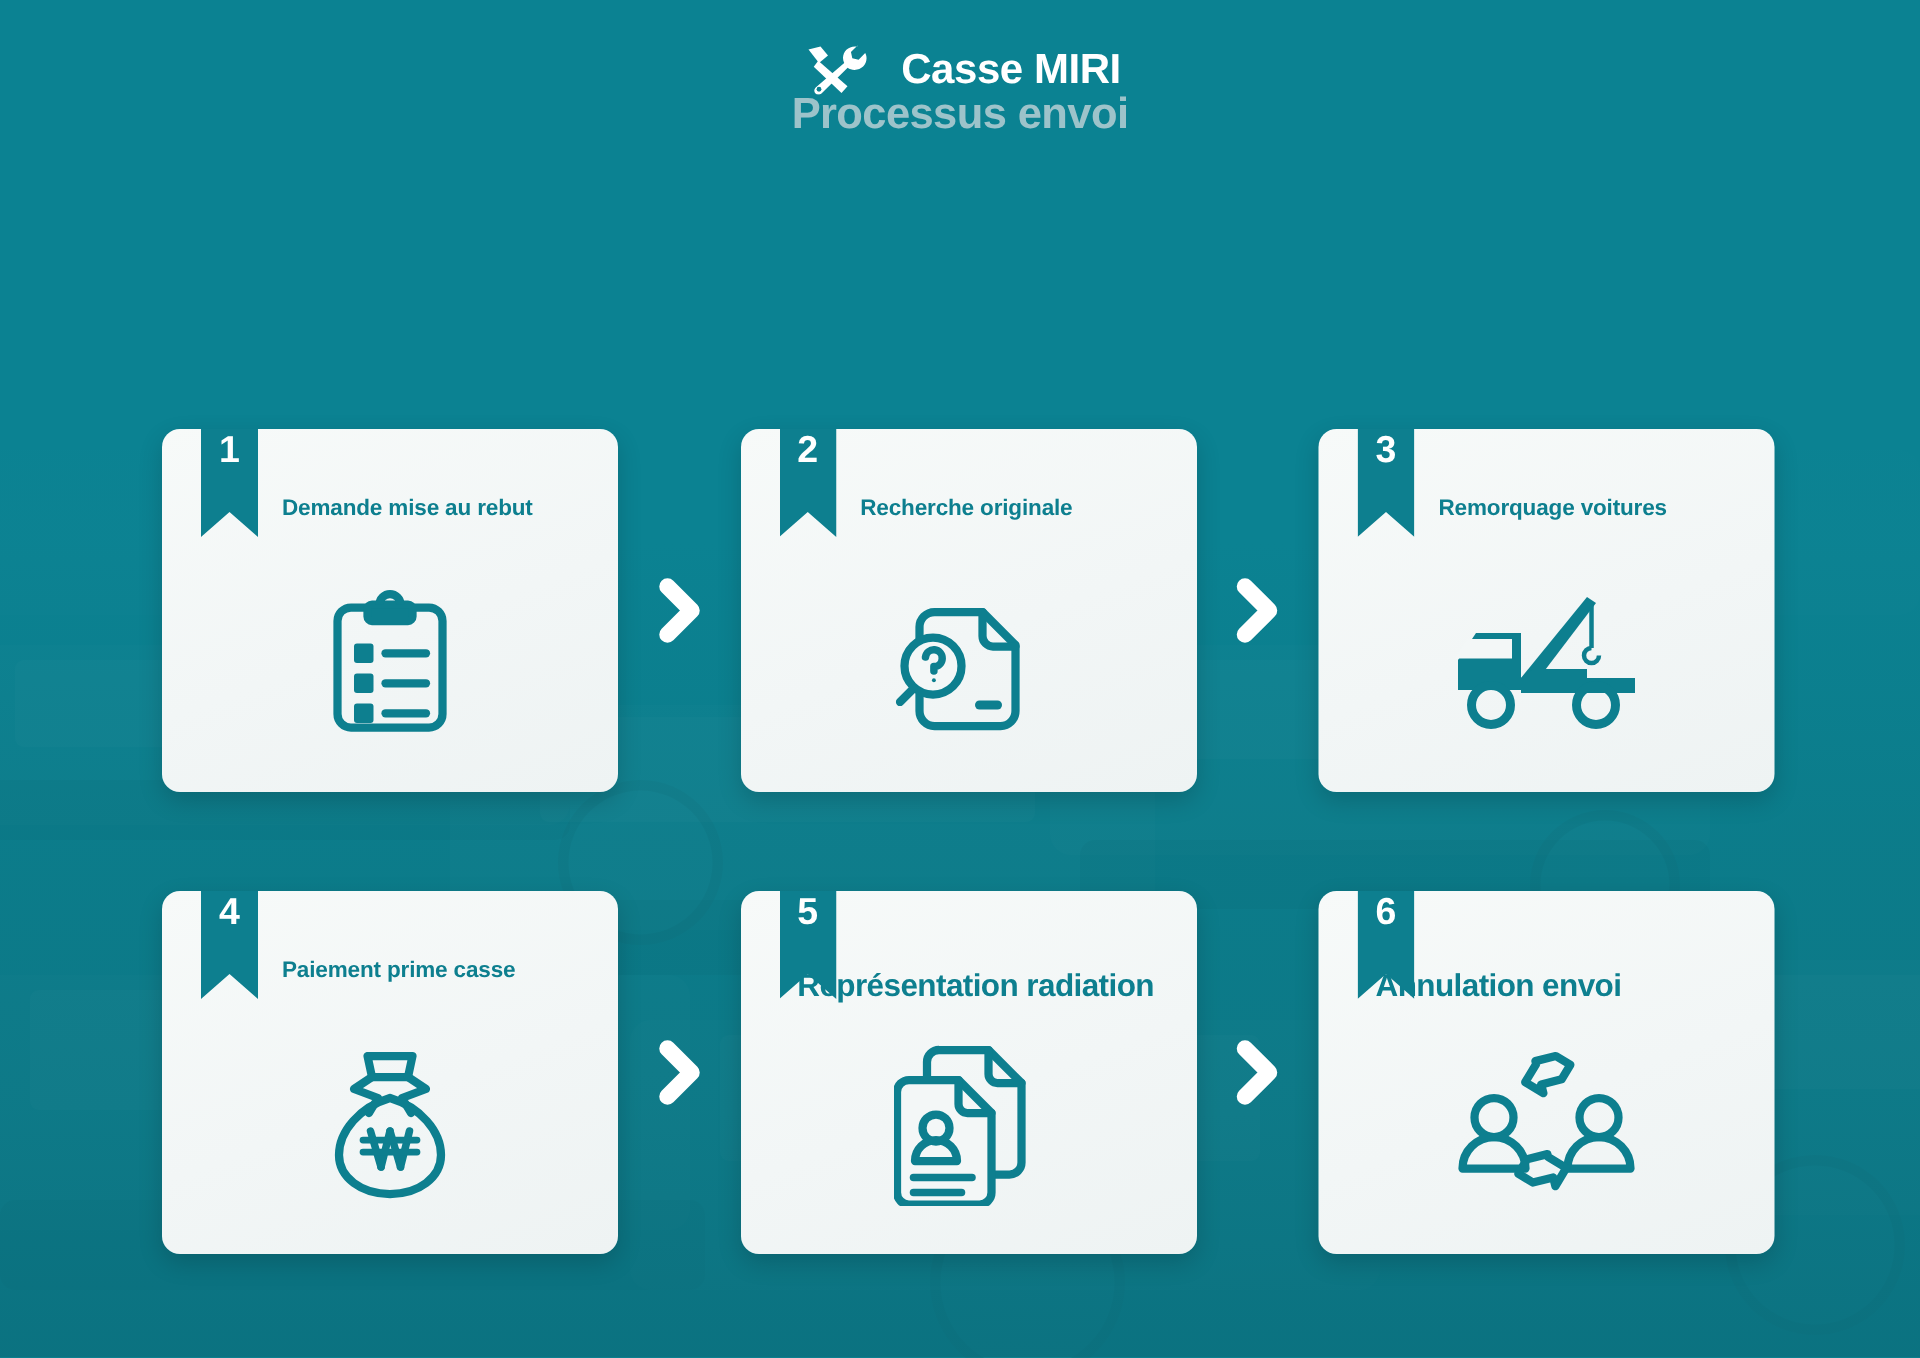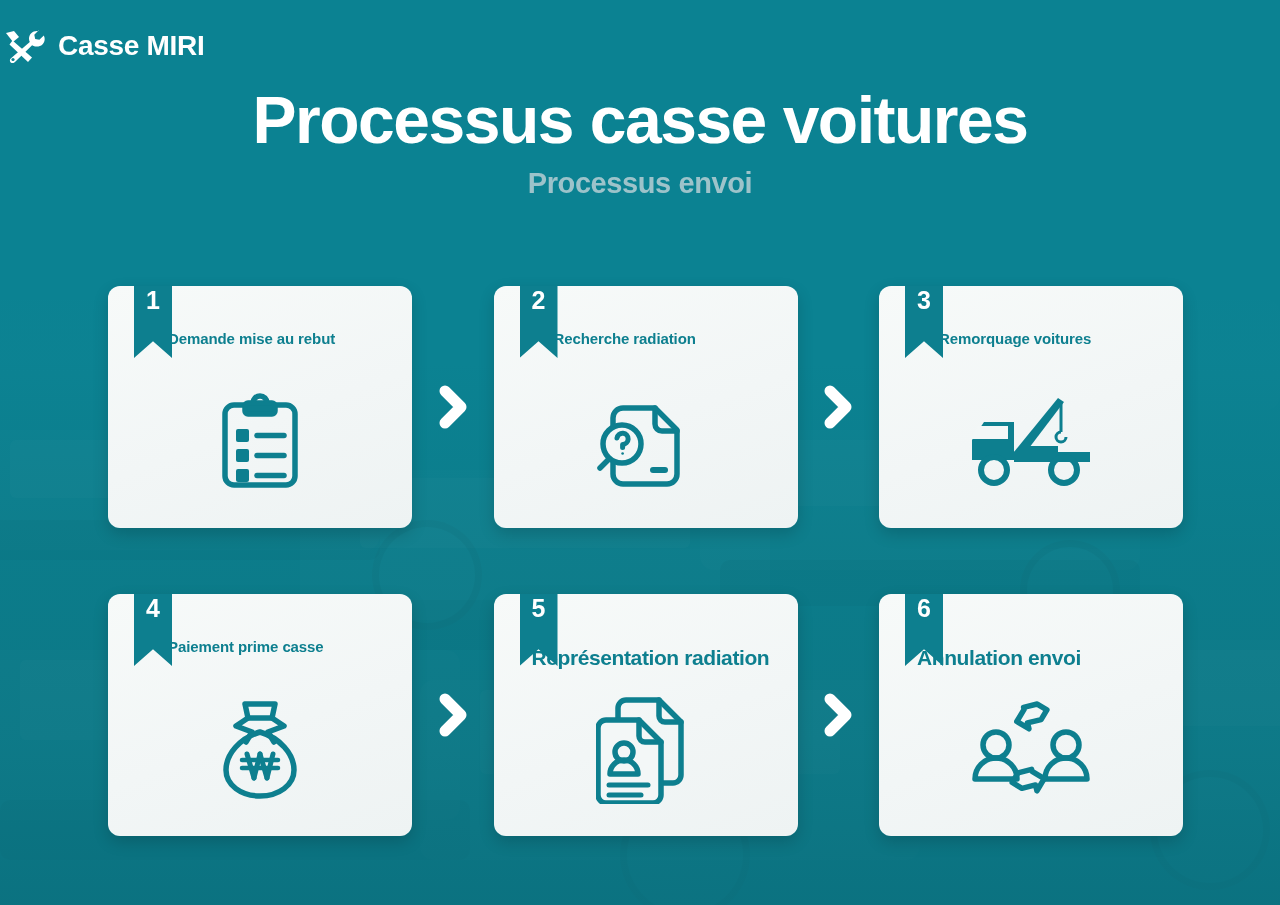--- a/index.html
+++ b/index.html
@@ -62,22 +62,22 @@
     position: relative;
     z-index: 2;
     width: 1280px;
     height: 905px;
   }
 
   
   .brand {
     display: flex;
     align-items: center;
-    justify-content: flex-start;
-    gap: 12px;
+    justify-content: center;
+    gap: 22px;
     padding-top: 44px;
     height: 48px;
   }
   .brand-icon { width: 46px; height: 34px; display: block; }
   .brand-name {
     color: #ffffff;
     font-size: 28px;
     font-weight: bold;
     letter-spacing: -0.3px;
     line-height: 1;
@@ -142,21 +142,21 @@
   }
   .ribbon-num {
     color: #ffffff;
     font-size: 25px;
     font-weight: bold;
     line-height: 1;
   }
 
   .card-title {
     position: absolute;
-    left: 60px;
+    left: 80px;
     top: 44px;
     width: 240px;
     color: #0d7f8f;
     font-size: 15px;
     font-weight: bold;
     letter-spacing: -0.1px;
     white-space: nowrap;
     z-index: 1;
   }
   .card-title.big {
@@ -233,21 +233,20 @@
         <path d="M6 4 L14 2 L19 8 L13 13 Z" fill="#ffffff"></path>
         <path d="M12.5 11.5 L32 28.5 L28 33 L9.5 15.5 Z" fill="#ffffff"></path>
 
         <path d="M37 2 c-4.6 0-8 3.4-8 7.7 0 1.2 0.3 2.3 0.8 3.3 L11 29.2 c-1.4 1.3-1.5 3-0.3 4.2 1.2 1.2 3 1 4.3-0.4 L32.1 16.2 c1.2 0.9 2.8 1.4 4.6 1.4 4.6 0 8-3.4 8-7.7 0-1.3-0.3-2.5-0.9-3.5 l-4.4 4.4 -4.2-0.9 -0.9-4.2 4.4-4.4 C38.9 2.2 38 2 37 2 Z" fill="#ffffff"></path>
         <circle cx="13" cy="30.5" r="1.6" fill="#0b8292"></circle>
       </svg>
     </span>
     <span class="brand-name">Casse MIRI</span>
   </div>
 
-  <h1 class="title">Processus casse voitures</h1>
   <div class="subtitle">Processus envoi</div>
 
   <div class="grid">
 
     <div class="row">
 
       <div class="card">
         <div class="ribbon">
           <span class="ribbon-num">1</span>
         </div>
@@ -273,21 +272,21 @@
           <svg width="34" height="48" viewBox="0 0 34 48" fill="none" stroke="#ffffff" stroke-width="11" stroke-linecap="round" stroke-linejoin="round">
             <polyline points="9,8 25,24 9,40"></polyline>
           </svg>
         </span>
       </div>
 
       <div class="card">
         <div class="ribbon">
           <span class="ribbon-num">2</span>
         </div>
-        <div class="card-title">Recherche radiation</div>
+        <div class="card-title">Recherche originale</div>
         <div class="card-icon">
           <svg width="98" height="96" viewBox="0 0 98 96" fill="none" stroke="#0d7f8f" stroke-width="5.5" stroke-linecap="round" stroke-linejoin="round">
             <path d="M26 14 h32 l22 22 v44 a10 10 0 0 1 -10 10 h-44 a10 10 0 0 1 -10 -10 v-56 a10 10 0 0 1 10 -10 z"></path>
             <path d="M58 14 v16 a7 7 0 0 0 7 7 h15"></path>
             <circle cx="25" cy="50" r="19" fill="#f3f7f7"></circle>
             <line x1="12" y1="65" x2="3" y2="74"></line>
             <path d="M20 44 a5.6 5.6 0 1 1 5.6 6.4 v3" stroke-width="5"></path>
             <circle cx="25.6" cy="59.5" r="1.3" fill="#0d7f8f" stroke="none"></circle>
             <line x1="56" y1="76" x2="68" y2="76" stroke-width="6"></line>
           </svg>

